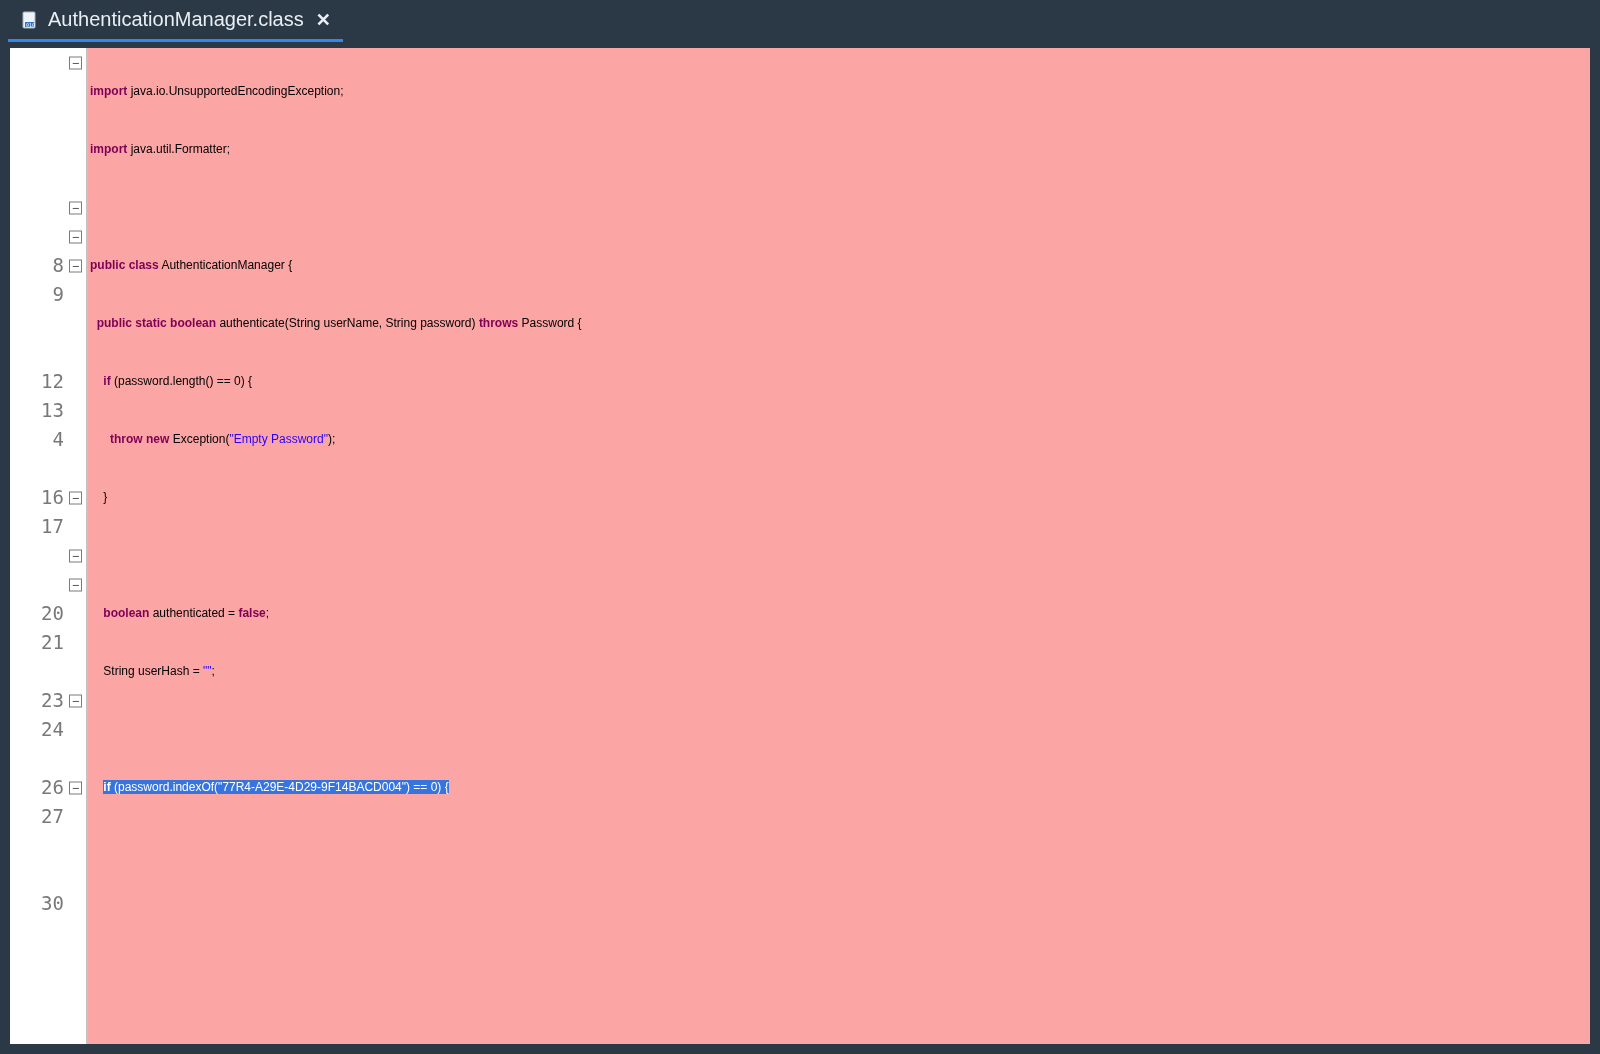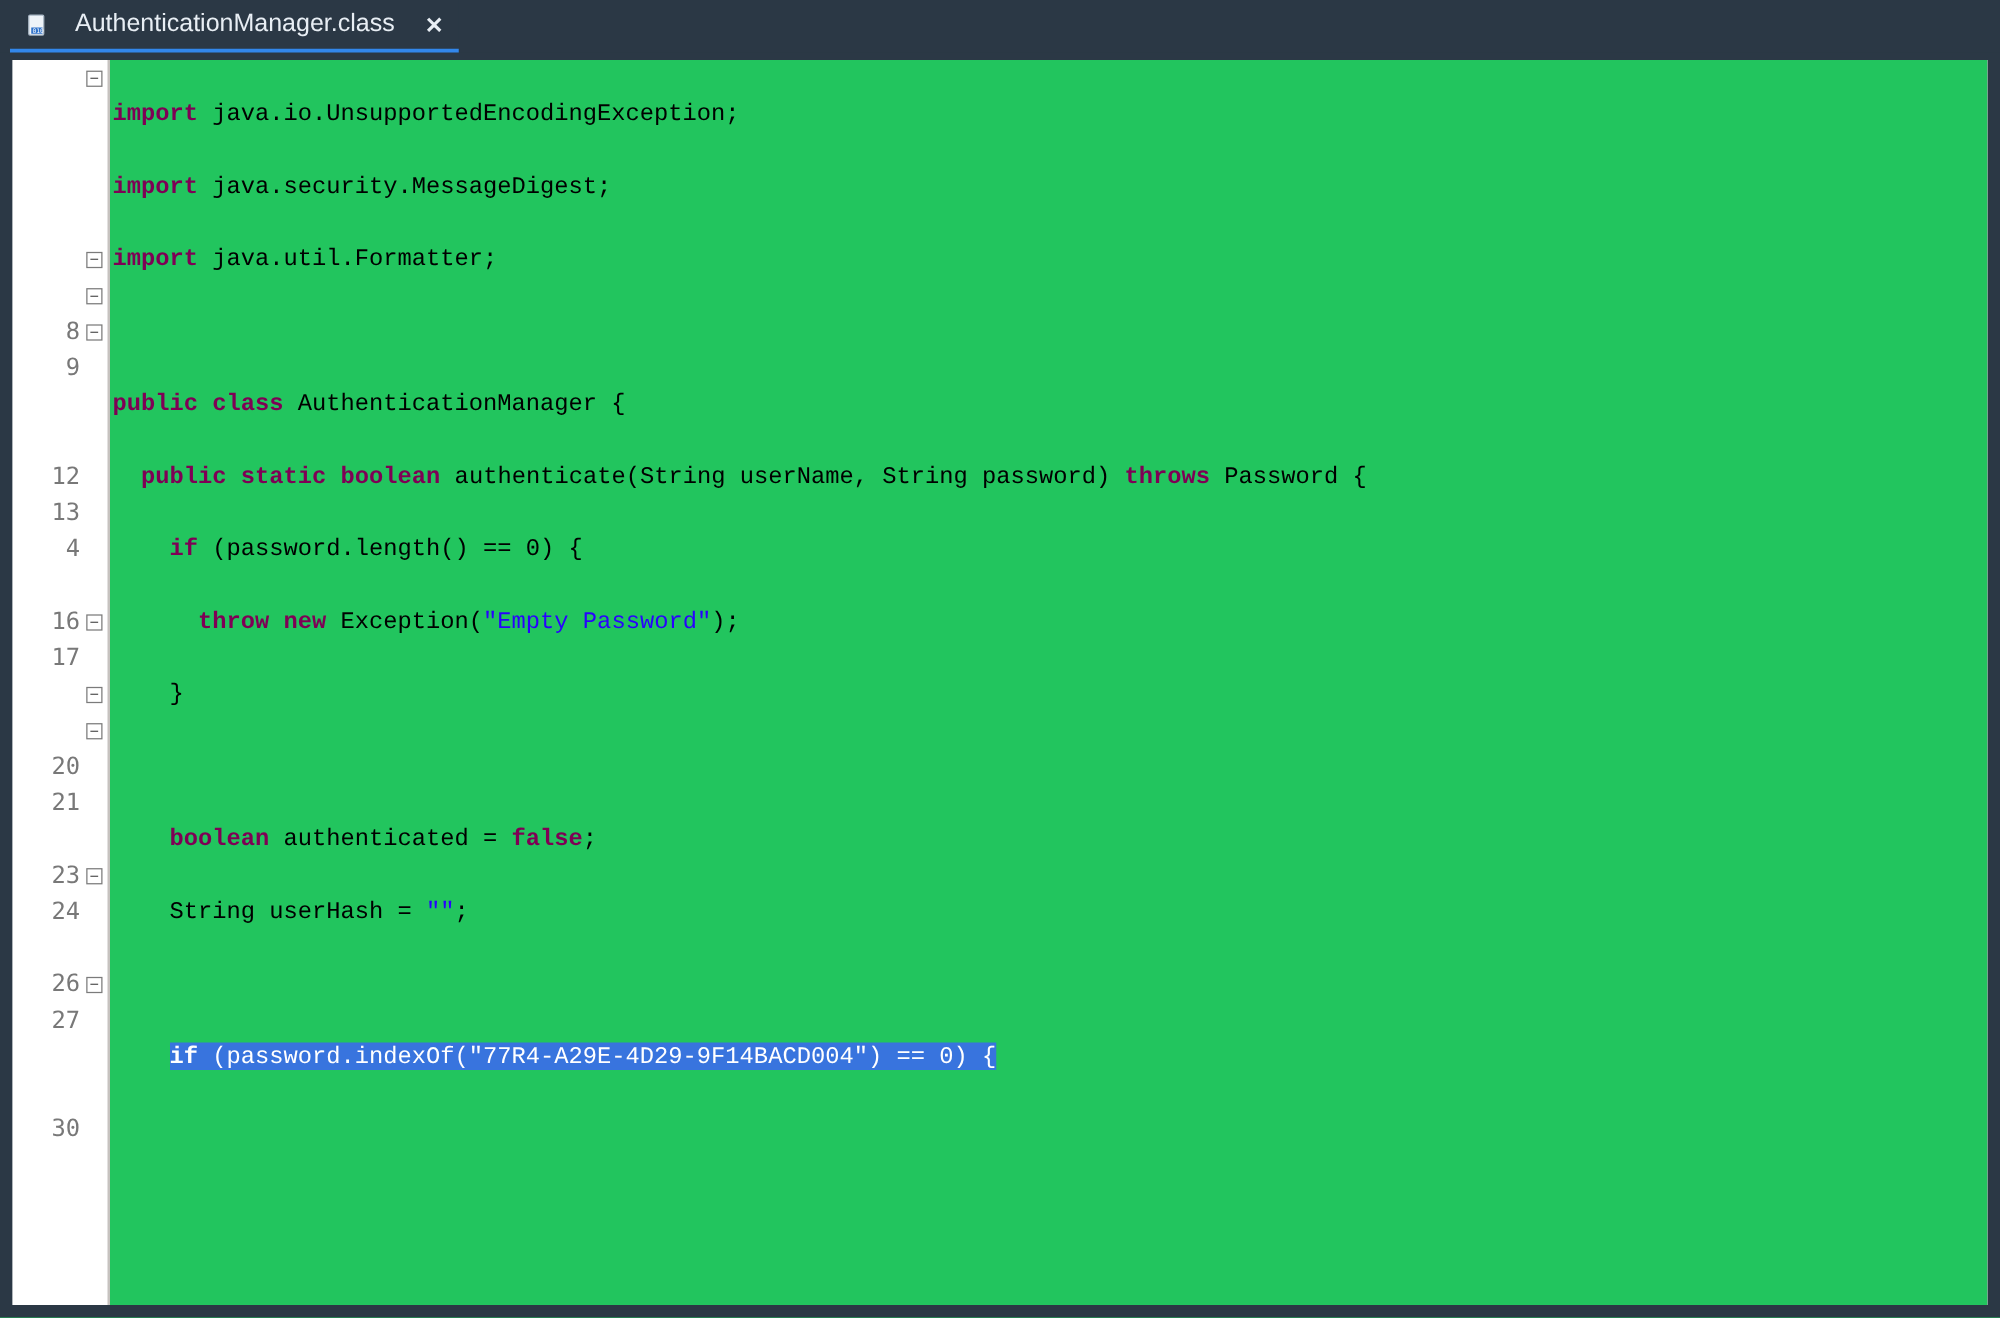--- a/index.html
+++ b/index.html
@@ -18,21 +18,21 @@
     padding-left: 8px;
   }
   .tab {
     background: #2b3845;
     color: #e8eef4;
     display: flex;
     align-items: center;
     padding: 0 12px;
     font-size: 20px;
     cursor: pointer;
-    gap: 20px;
+    gap: 8px;
     border-bottom: 3px solid #3287eb;
   }
   .tab .file-icon {
     display:inline-flex;
     align-items:center;
     justify-content:center;
     width:20px;height:20px;
   }
   .tab .close {
     font-weight: bold;
@@ -73,23 +73,23 @@
     border:1px solid #7b7b7b;
     background:#fff;
     font-size:12px;
     line-height:10px;
     text-align:center;
     color:#595959;
     cursor:pointer;
   }
   .code-area {
     flex:1;
-    background:#22c55e;
-    font-family: Liberation Mono, monospace;
-    font-size: 19px;
+    background:#fca5a5;
+    font-family: Liberation Sans, sans-serif;
+    font-size: 12px;
     line-height: 29px;
     color:#000;
     padding-left:2px;
     white-space: pre;
     overflow:hidden;
   }
   .code-row { height:29px; }
   .kw { color:#7f0055; font-weight:bold; }
   .str { color:#2a00ff; }
   .sel { background:#3874de; color:#ffffff; }
@@ -153,21 +153,20 @@
       <div class="gutter-row"></div>
       <div class="gutter-row">26<div class="fold">−</div></div>
       <div class="gutter-row">27</div>
       <div class="gutter-row"></div>
       <div class="gutter-row"></div>
       <div class="gutter-row">30</div>
       <div class="gutter-row"></div>
     </div>
   <div class="code-area">
 <div class="code-row"><span class="kw">import</span><span> java.io.UnsupportedEncodingException;</span></div>
-<div class="code-row"><span class="kw">import</span><span> java.security.MessageDigest;</span></div>
 <div class="code-row"><span class="kw">import</span><span> java.util.Formatter;</span></div>
 <div class="code-row"><span></span></div>
 <div class="code-row"><span class="kw">public</span><span> </span><span class="kw">class</span><span> AuthenticationManager {</span></div>
 <div class="code-row"><span>  </span><span class="kw">public</span><span> </span><span class="kw">static</span><span> </span><span class="kw">boolean</span><span> authenticate(String userName, String password) </span><span class="kw">throws</span><span> Password {</span></div>
 <div class="code-row"><span>    </span><span class="kw">if</span><span> (password.length() == 0) {</span></div>
 <div class="code-row"><span>      </span><span class="kw">throw</span><span> </span><span class="kw">new</span><span> Exception(</span><span class="str">"Empty Password"</span><span>);</span></div>
 <div class="code-row"><span>    }</span></div>
 <div class="code-row"><span></span></div>
 <div class="code-row"><span>    </span><span class="kw">boolean</span><span> authenticated = </span><span class="kw">false</span><span>;</span></div>
 <div class="code-row"><span>    </span><span>String userHash = </span><span class="str">""</span><span>;</span></div>

